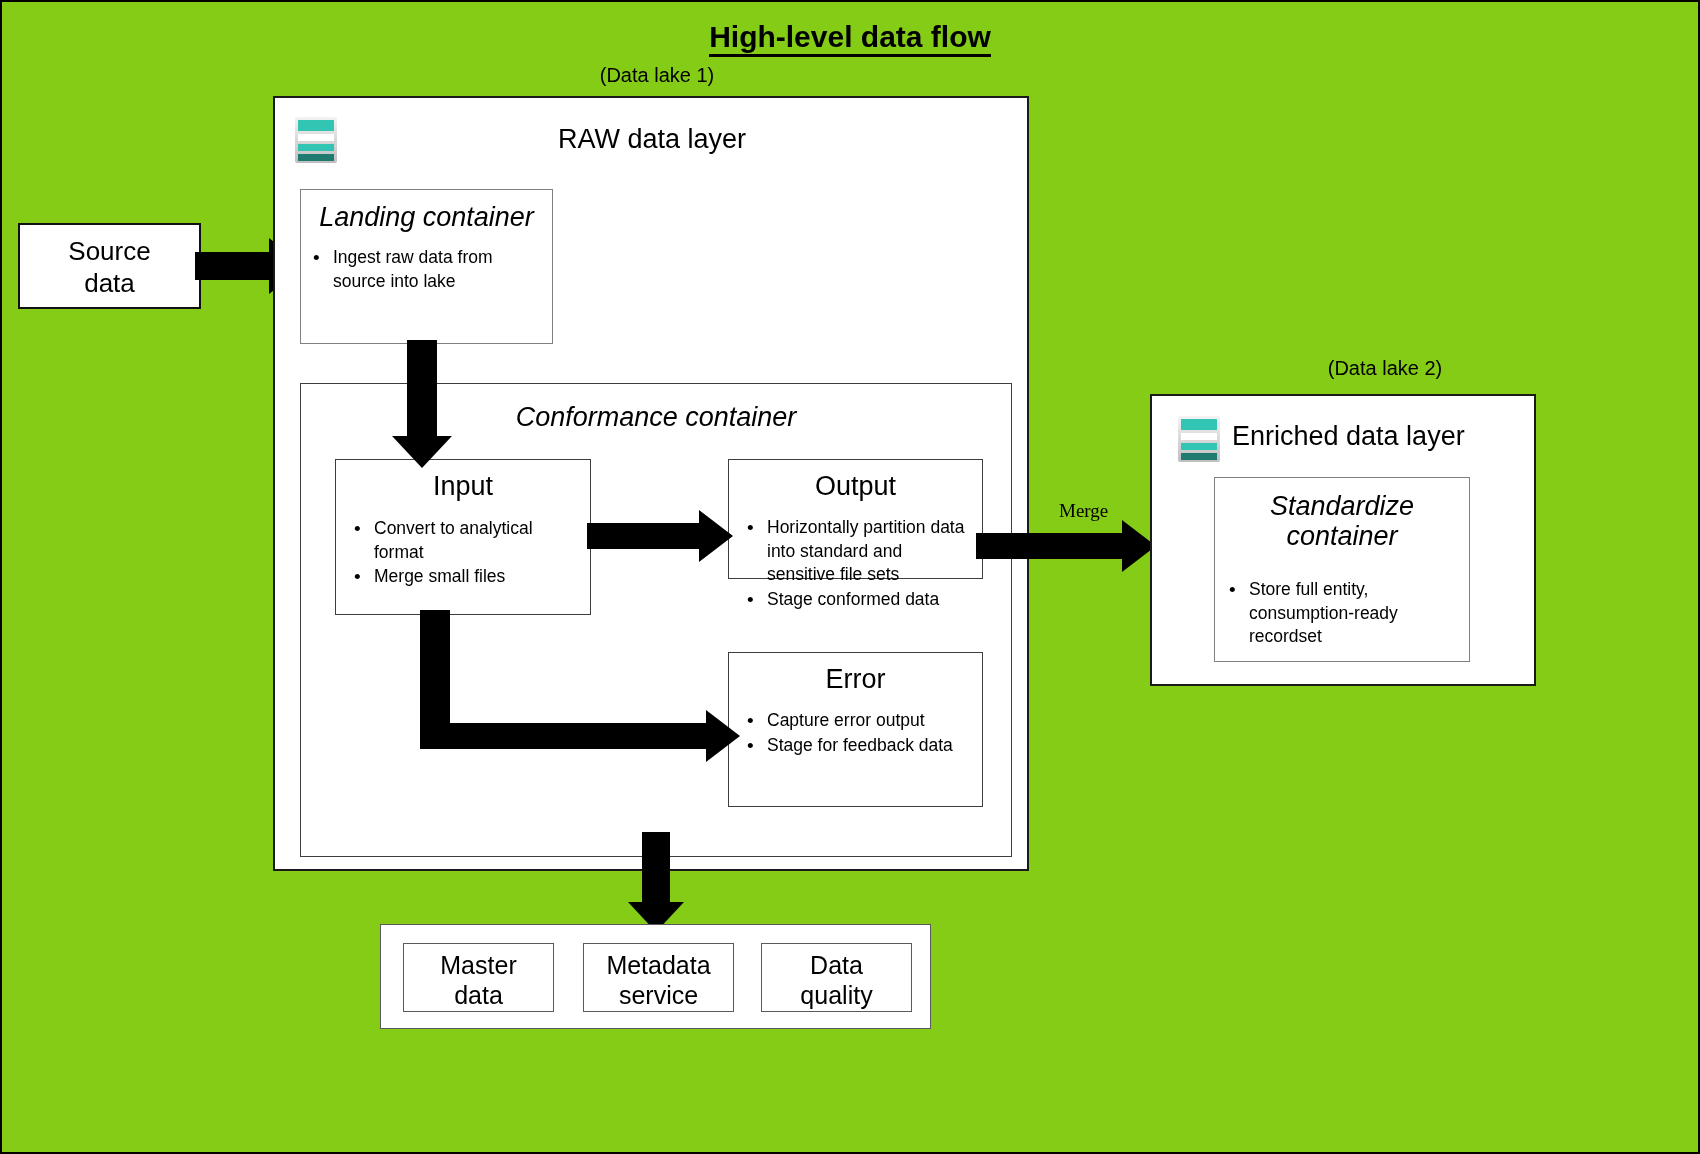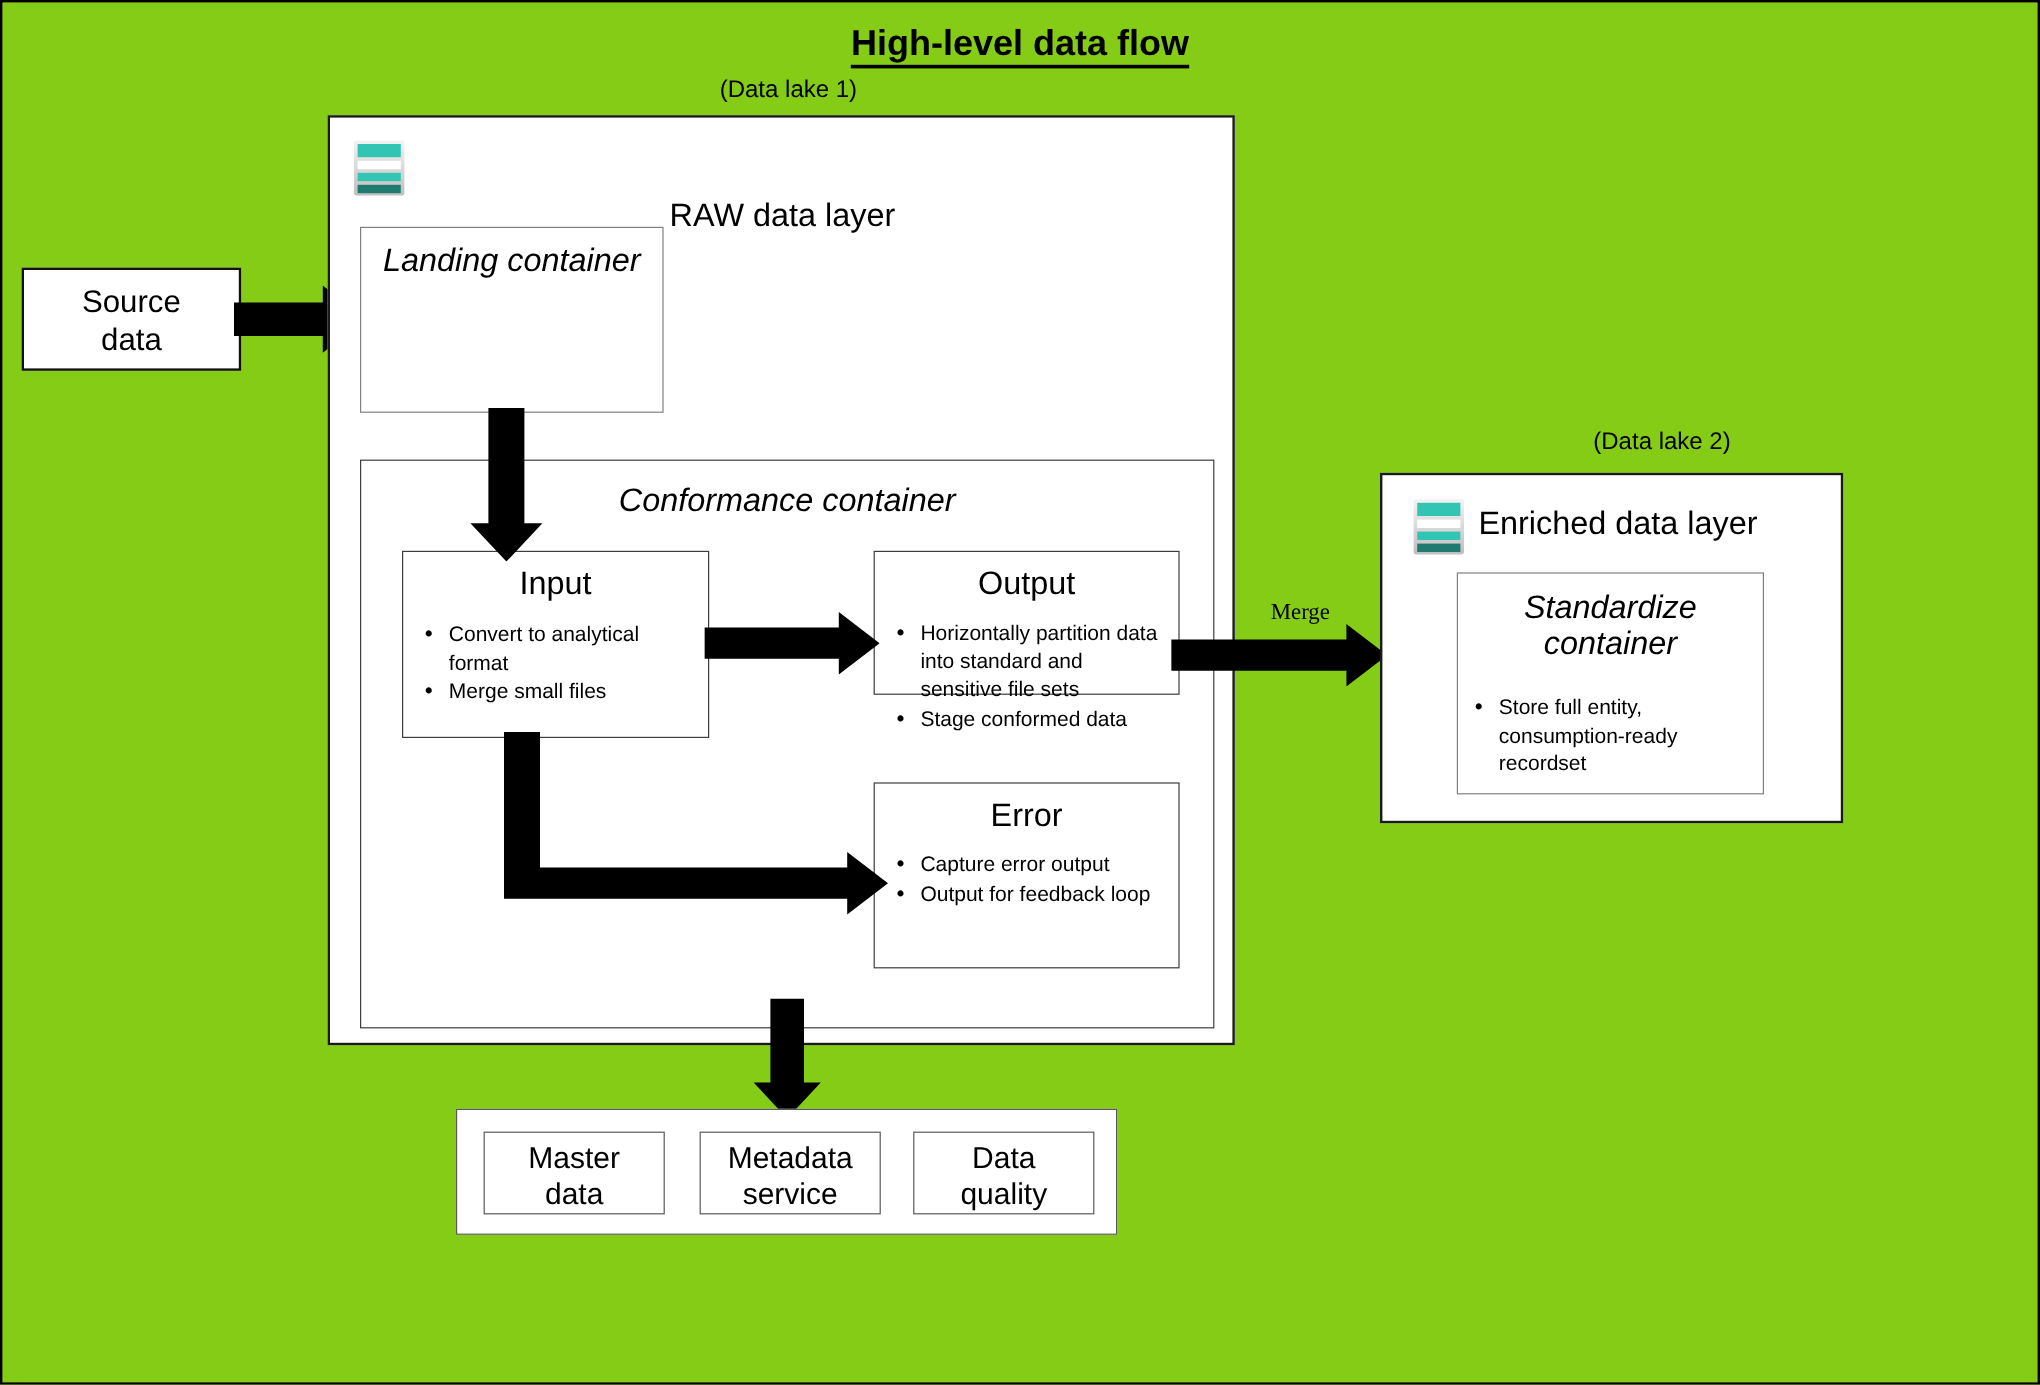--- a/index.html
+++ b/index.html
@@ -158,24 +158,27 @@
 
   <div class="box outer-layer" style="left:271px; top:94px; width:756px; height:775px;">
 
     <div class="lake-icon" style="left:20px; top:19px;">
       <i class="r1"></i>
         <i class="r2"></i>
         <i class="r3"></i>
         <i class="r4"></i>
     </div>
 
-    <div class="layer-title" style="left:283px; top:26px;margin-top:40px;">RAW data layer</div>
+    <div class="layer-title" style="left:283px; top:26px;">RAW data layer</div>
 
     <div class="box thin-box" style="left:25px; top:91px; width:253px; height:155px;">
       <div class="box-head italic" style="position:absolute; left:0; right:0; top:12px;">Landing container</div>
+      <ul class="bullets" style="position:absolute; left:8px; top:56px; width:225px;">
+        <li>Ingest raw data from source into lake</li>
+      </ul>
     </div>
 
     <div class="box mid-box" style="left:25px; top:285px; width:712px; height:474px;">
       <div class="box-head italic" style="position:absolute; left:0; right:0; top:18px;">Conformance container</div>
 
       <div class="box mid-box" style="left:34px; top:75px; width:256px; height:156px;">
         <div class="box-head" style="position:absolute; left:0; right:0; top:11px;">Input</div>
         <ul class="bullets" style="position:absolute; left:14px; top:57px; width:226px;">
           <li>Convert to analytical format</li>
           <li>Merge small files</li>
@@ -187,21 +190,21 @@
         <ul class="bullets" style="position:absolute; left:14px; top:56px; width:228px;">
           <li>Horizontally partition data into standard and sensitive file sets</li>
           <li>Stage conformed data</li>
         </ul>
       </div>
 
       <div class="box mid-box" style="left:427px; top:268px; width:255px; height:155px;">
         <div class="box-head" style="position:absolute; left:0; right:0; top:11px;">Error</div>
         <ul class="bullets" style="position:absolute; left:14px; top:56px; width:228px;">
           <li>Capture error output</li>
-          <li>Output for feedback loop</li>
+          <li>Stage for feedback data</li>
         </ul>
       </div>
 
       <div class="arrow" style="left:286px; top:126px;">
         <svg width="146" height="52" viewBox="0 0 146 52">
           <path d="M0,13 L112,13 L112,0 L146,26 L112,52 L112,39 L0,39 Z" fill="#000000"></path>
         </svg>
       </div>
 
     </div>

